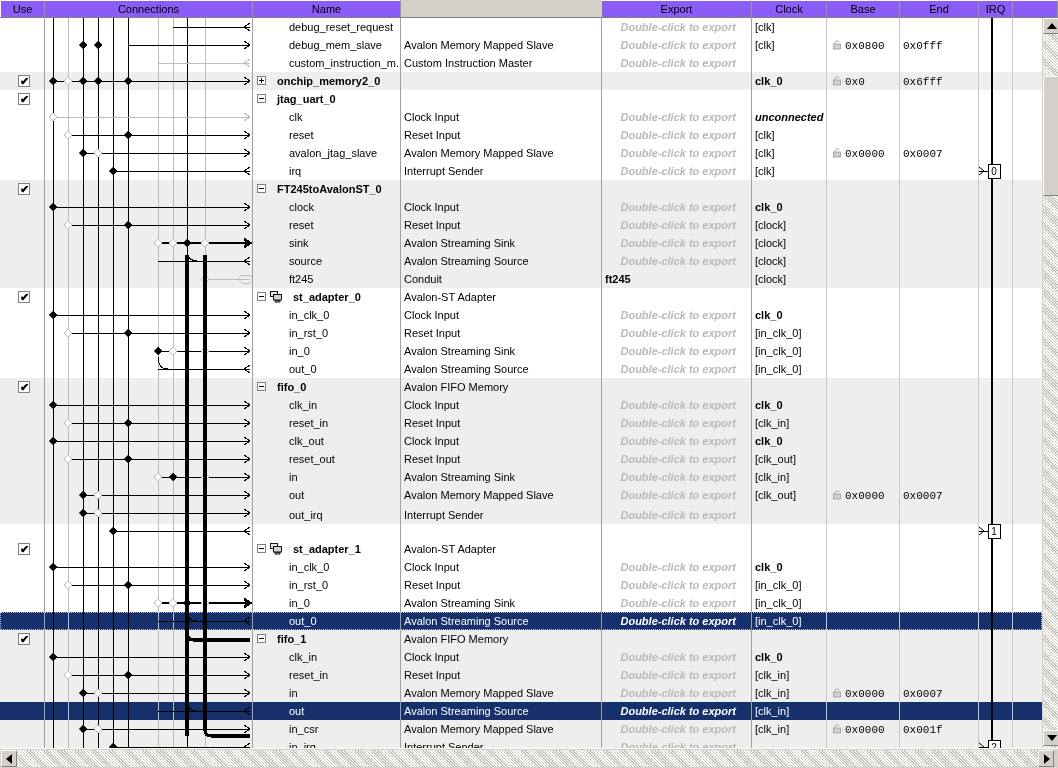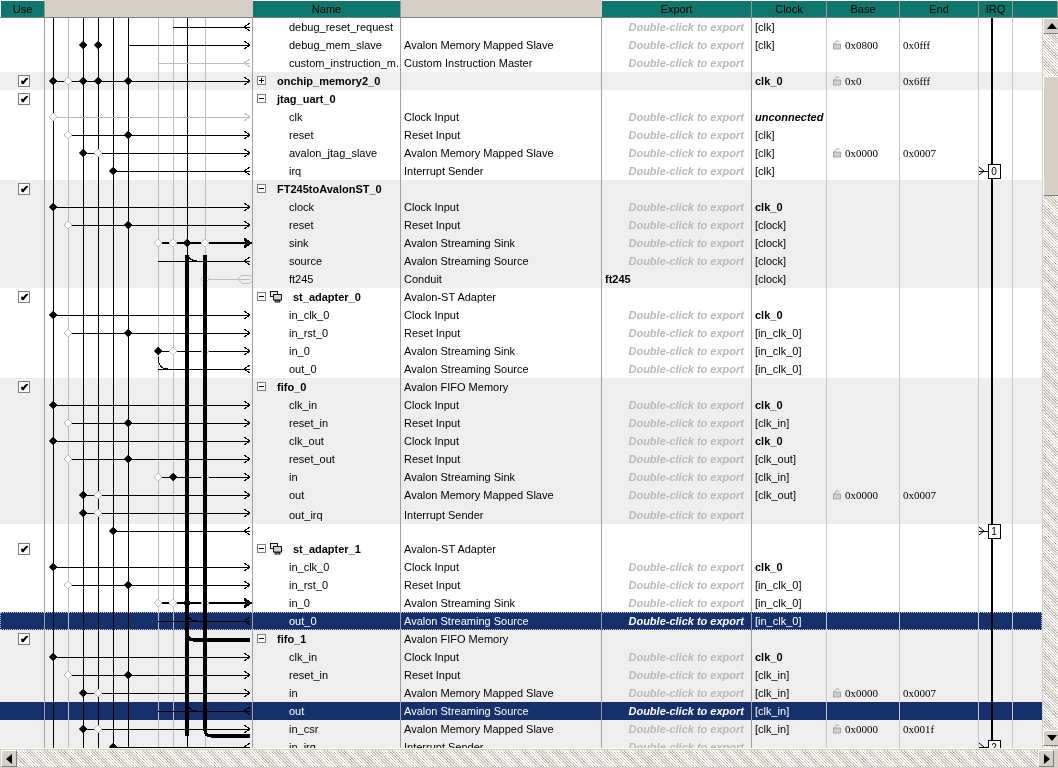--- a/index.html
+++ b/index.html
@@ -11,21 +11,21 @@
     color:#000;
     -webkit-font-smoothing:none;
   }
   #app{position:relative;width:1058px;height:768px;box-sizing:border-box;}
 
   
   .hdr{position:absolute;left:0;top:0;height:18px;width:1058px;
        background:#d4d0c8;border-bottom:1px solid #808080;box-sizing:border-box;}
   .hcell{position:absolute;top:0;height:17px;line-height:17px;
          text-align:center;font-size:11px;color:#000;
-         background:#0f766e;
+         background:#8b5cf6;
          border-right:1px solid #9a968c;
          border-top:1px solid #ffffff;
          box-sizing:border-box;overflow:hidden;white-space:nowrap;}
   .hcell.first{border-left:1px solid #ffffff;}
 
   
   .body{position:absolute;left:0;top:18px;width:1058px;height:730px;overflow:hidden;}
   .grid{position:absolute;left:0;top:0;width:1042px;height:730px;}
 
   .row{position:absolute;left:0;width:1042px;height:18px;box-sizing:border-box;}
@@ -36,40 +36,40 @@
   
   .vsep{position:absolute;top:0;width:1px;height:730px;background:#a0a0a0;}
   .vsep.light{background:#c8c8c8;}
 
   
   .c{position:absolute;top:0;height:18px;line-height:18px;
      box-sizing:border-box;overflow:hidden;white-space:nowrap;}
   .c-use{left:0;width:44px;}
   .c-name{left:253px;width:147px;padding-left:4px;}
   .c-desc{left:401px;width:200px;padding-left:3px;}
-  .c-exp{left:602px;width:148px;padding-right:6px;text-align:right;}
+  .c-exp{left:602px;width:148px;padding-right:14px;text-align:right;}
   .c-clk{left:752px;width:74px;padding-left:3px;}
   .c-base{left:827px;width:72px;padding-left:3px;}
   .c-end{left:900px;width:78px;padding-left:3px;}
   .c-irq{left:979px;width:34px;}
 
   .name-txt{display:inline-block;vertical-align:top;}
   .lvl-mod{padding-left:20px;font-weight:bold;}
   .lvl-modic{padding-left:36px;font-weight:bold;}
   .lvl-port{padding-left:32px;}
   .row.sel .c{color:#ffffff;}
 
   .desc{font-size:11px;}
   .exp-ghost{color:#b9b9b9;font-style:italic;font-weight:bold;font-size:11px;}
   .row.sel .exp-ghost{color:#ffffff;}
   .exp-real{color:#000;font-weight:bold;text-align:left;padding-left:3px;}
 
   .clk-bold{font-weight:bold;}
   .clk-unconn{font-weight:bold;font-style:italic;}
-  .hexv{font-family:Liberation Serif, serif;font-size:11px;letter-spacing:0px;}
+  .hexv{font-family:Liberation Mono, monospace;font-size:11px;letter-spacing:0px;}
   .c-base .hexv{margin-left:15px;}
 
   
   .pm{position:absolute;left:4px;top:4px;width:9px;height:9px;
       border:1px solid #808080;background:#fff;box-sizing:border-box;}
   .pm:before{content:"";position:absolute;left:1px;top:3px;width:5px;height:1px;background:#000;}
   .pm.plus:after{content:"";position:absolute;left:3px;top:1px;width:1px;height:5px;background:#000;}
 
   
   .modicon{position:absolute;left:17px;top:3px;width:13px;height:12px;}
@@ -115,20 +115,21 @@
   .hsbtn{position:absolute;top:1px;width:16px;height:17px;background:#d4d0c8;
          border:1px solid #ffffff;border-right-color:#808080;border-bottom-color:#808080;box-sizing:border-box;}
 </style>
 </head>
 <body>
 
 <div id="app">
 
   <div class="hdr">
     <div class="hcell first" style="left:0;width:45px">Use</div>
+    <div class="hcell" style="left:45px;width:208px">Connections</div>
     <div class="hcell" style="left:253px;width:148px">Name</div>
     <div class="hcell" style="left:602px;width:150px">Export</div>
     <div class="hcell" style="left:752px;width:75px">Clock</div>
     <div class="hcell" style="left:827px;width:73px">Base</div>
     <div class="hcell" style="left:900px;width:79px">End</div>
     <div class="hcell" style="left:979px;width:34px">IRQ</div>
     <div class="hcell" style="left:1013px;width:45px"></div>
   </div>
 
   <div class="body">

